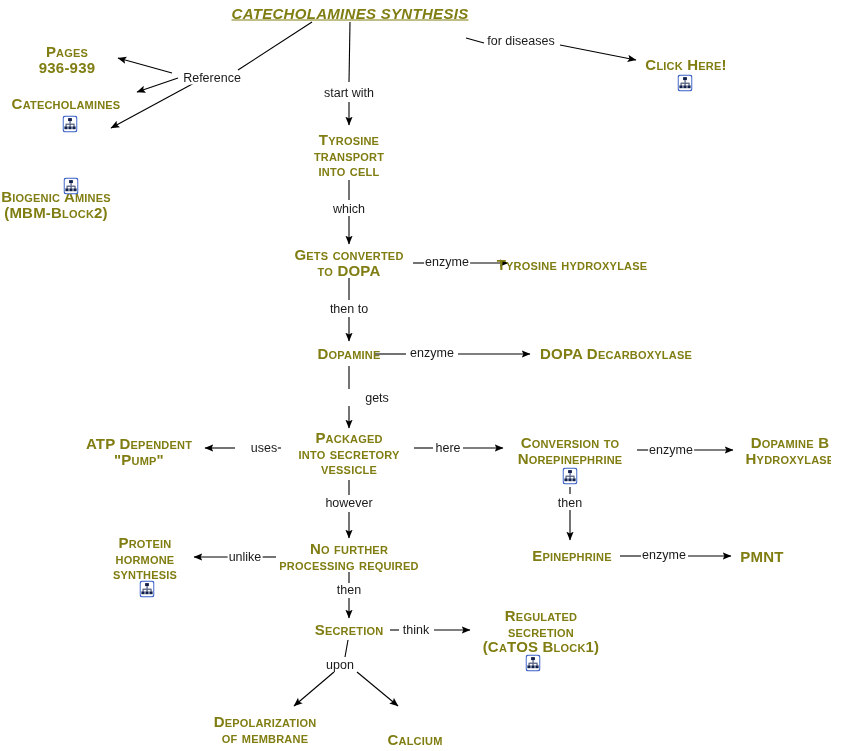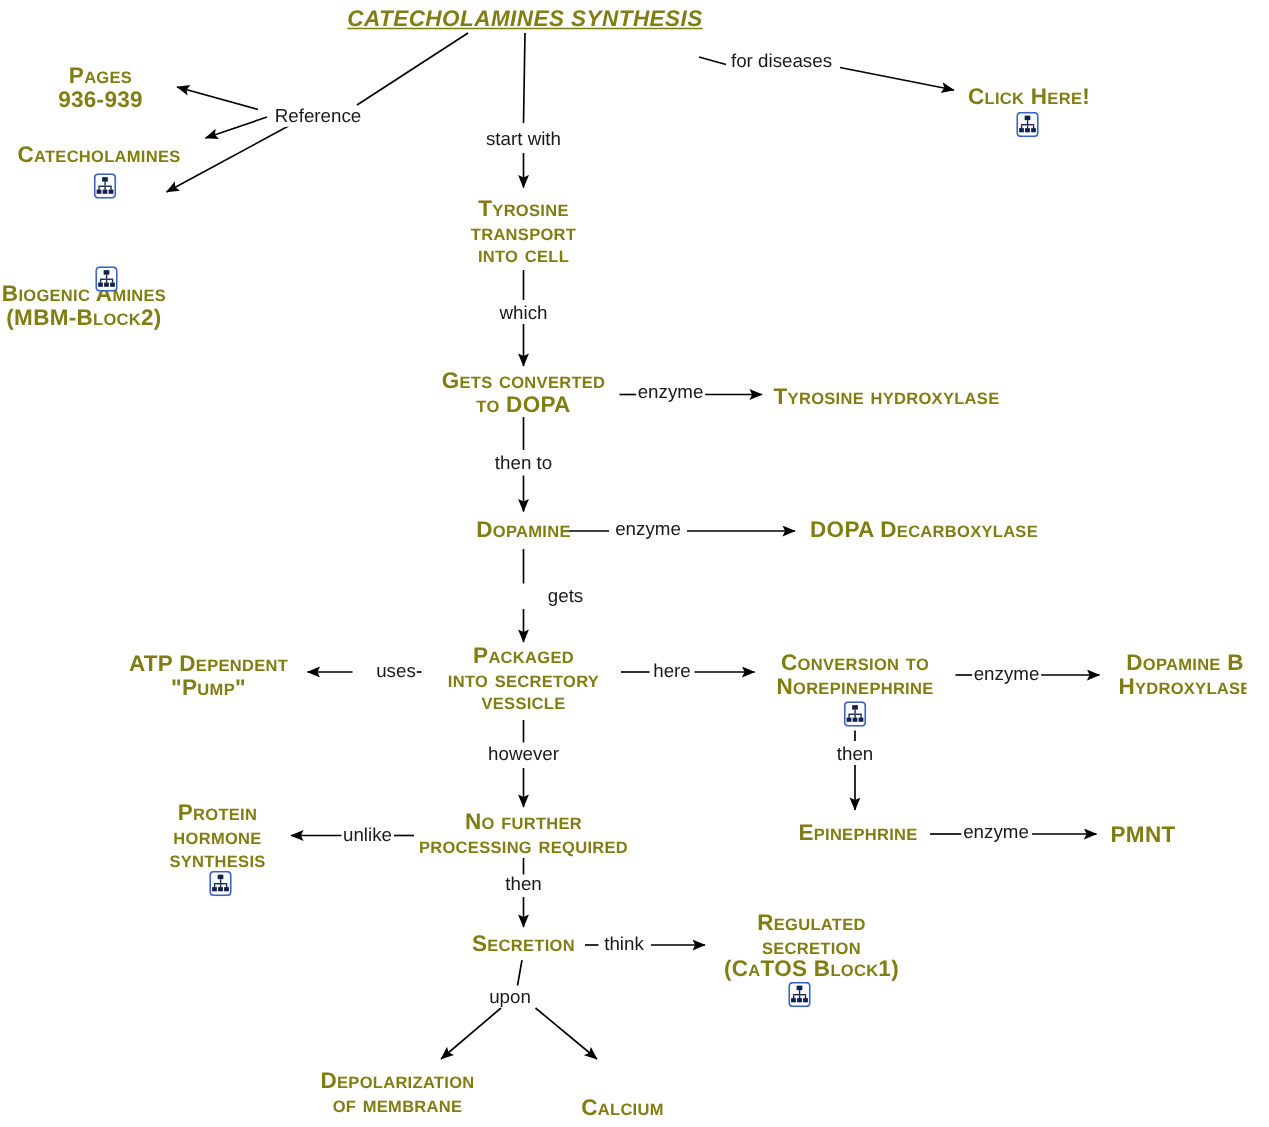--- a/index.html
+++ b/index.html
@@ -222,21 +222,21 @@
     </svg>
   </span>
 
   <div class="node" style="left:349px; top:155px;">Tyrosine
 transport
 into cell</div>
 
   <div class="node" style="left:349px; top:262px;">Gets converted
 to DOPA</div>
 
-  <div class="node" style="left:591px; top:265px;">Tyrosine hydroxylase</div>
+  <div class="node" style="left:572px; top:265px;">Tyrosine hydroxylase</div>
 
   <div class="node" style="left:349px; top:354px;">Dopamine</div>
 
   <div class="node" style="left:616px; top:354px;">DOPA Decarboxylase</div>
 
   <div class="node" style="left:139px; top:451px;">ATP Dependent
 "Pump"</div>
 
   <div class="node" style="left:349px; top:453px;">Packaged
 into secretory

